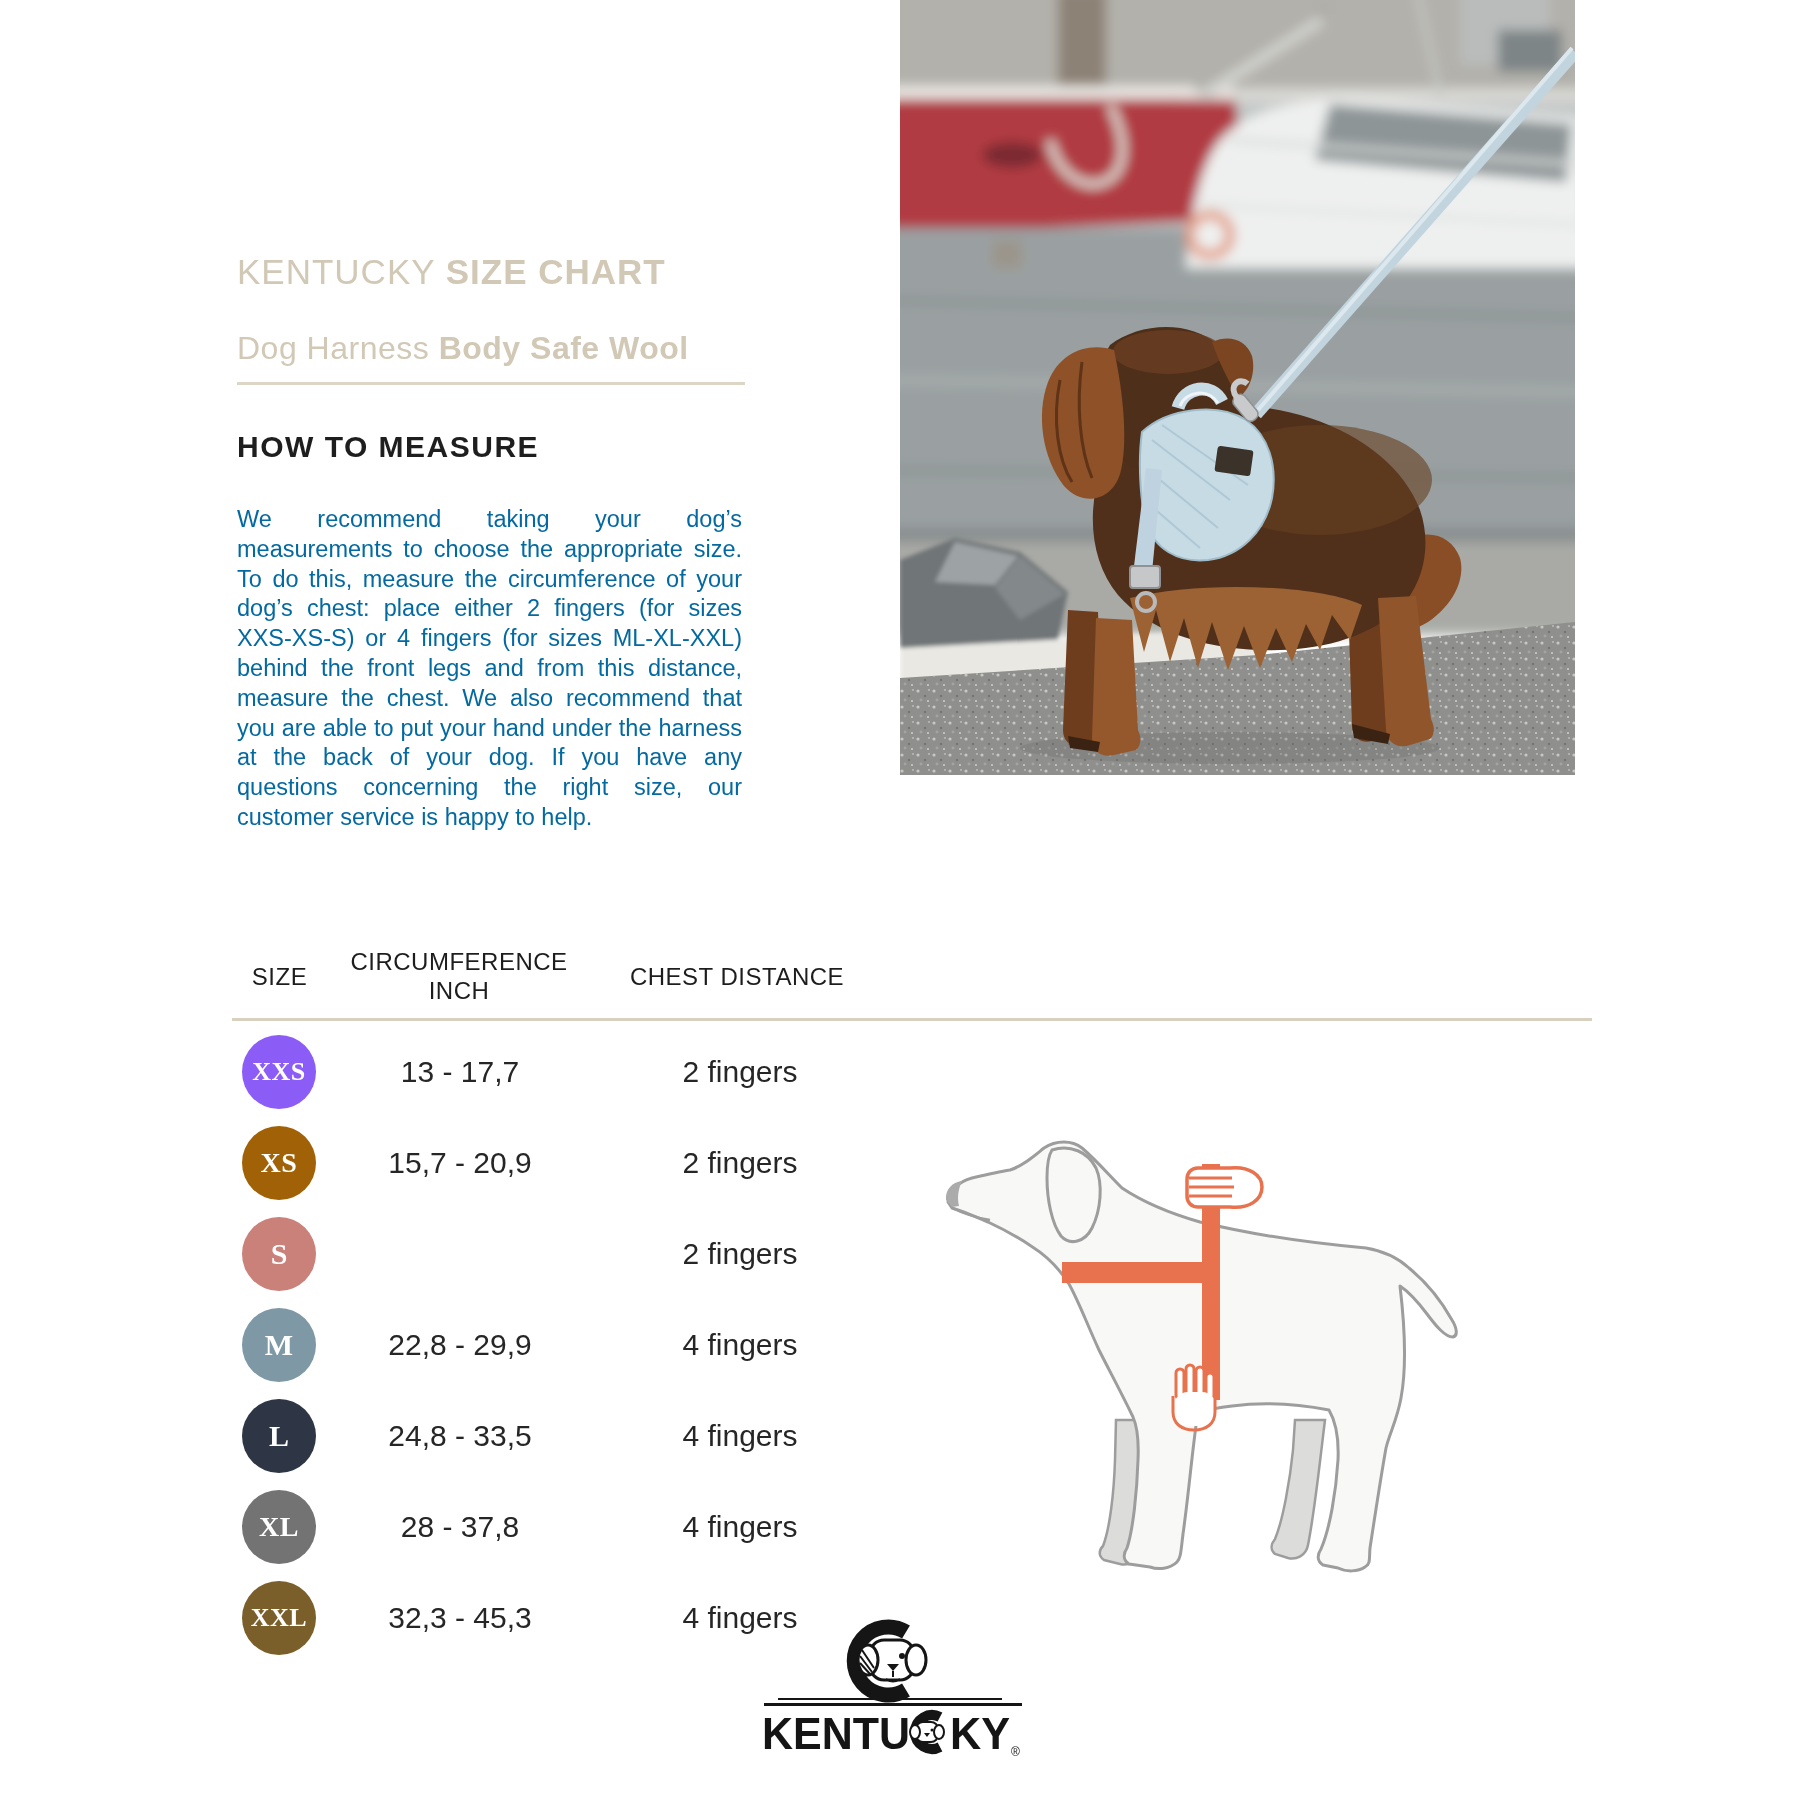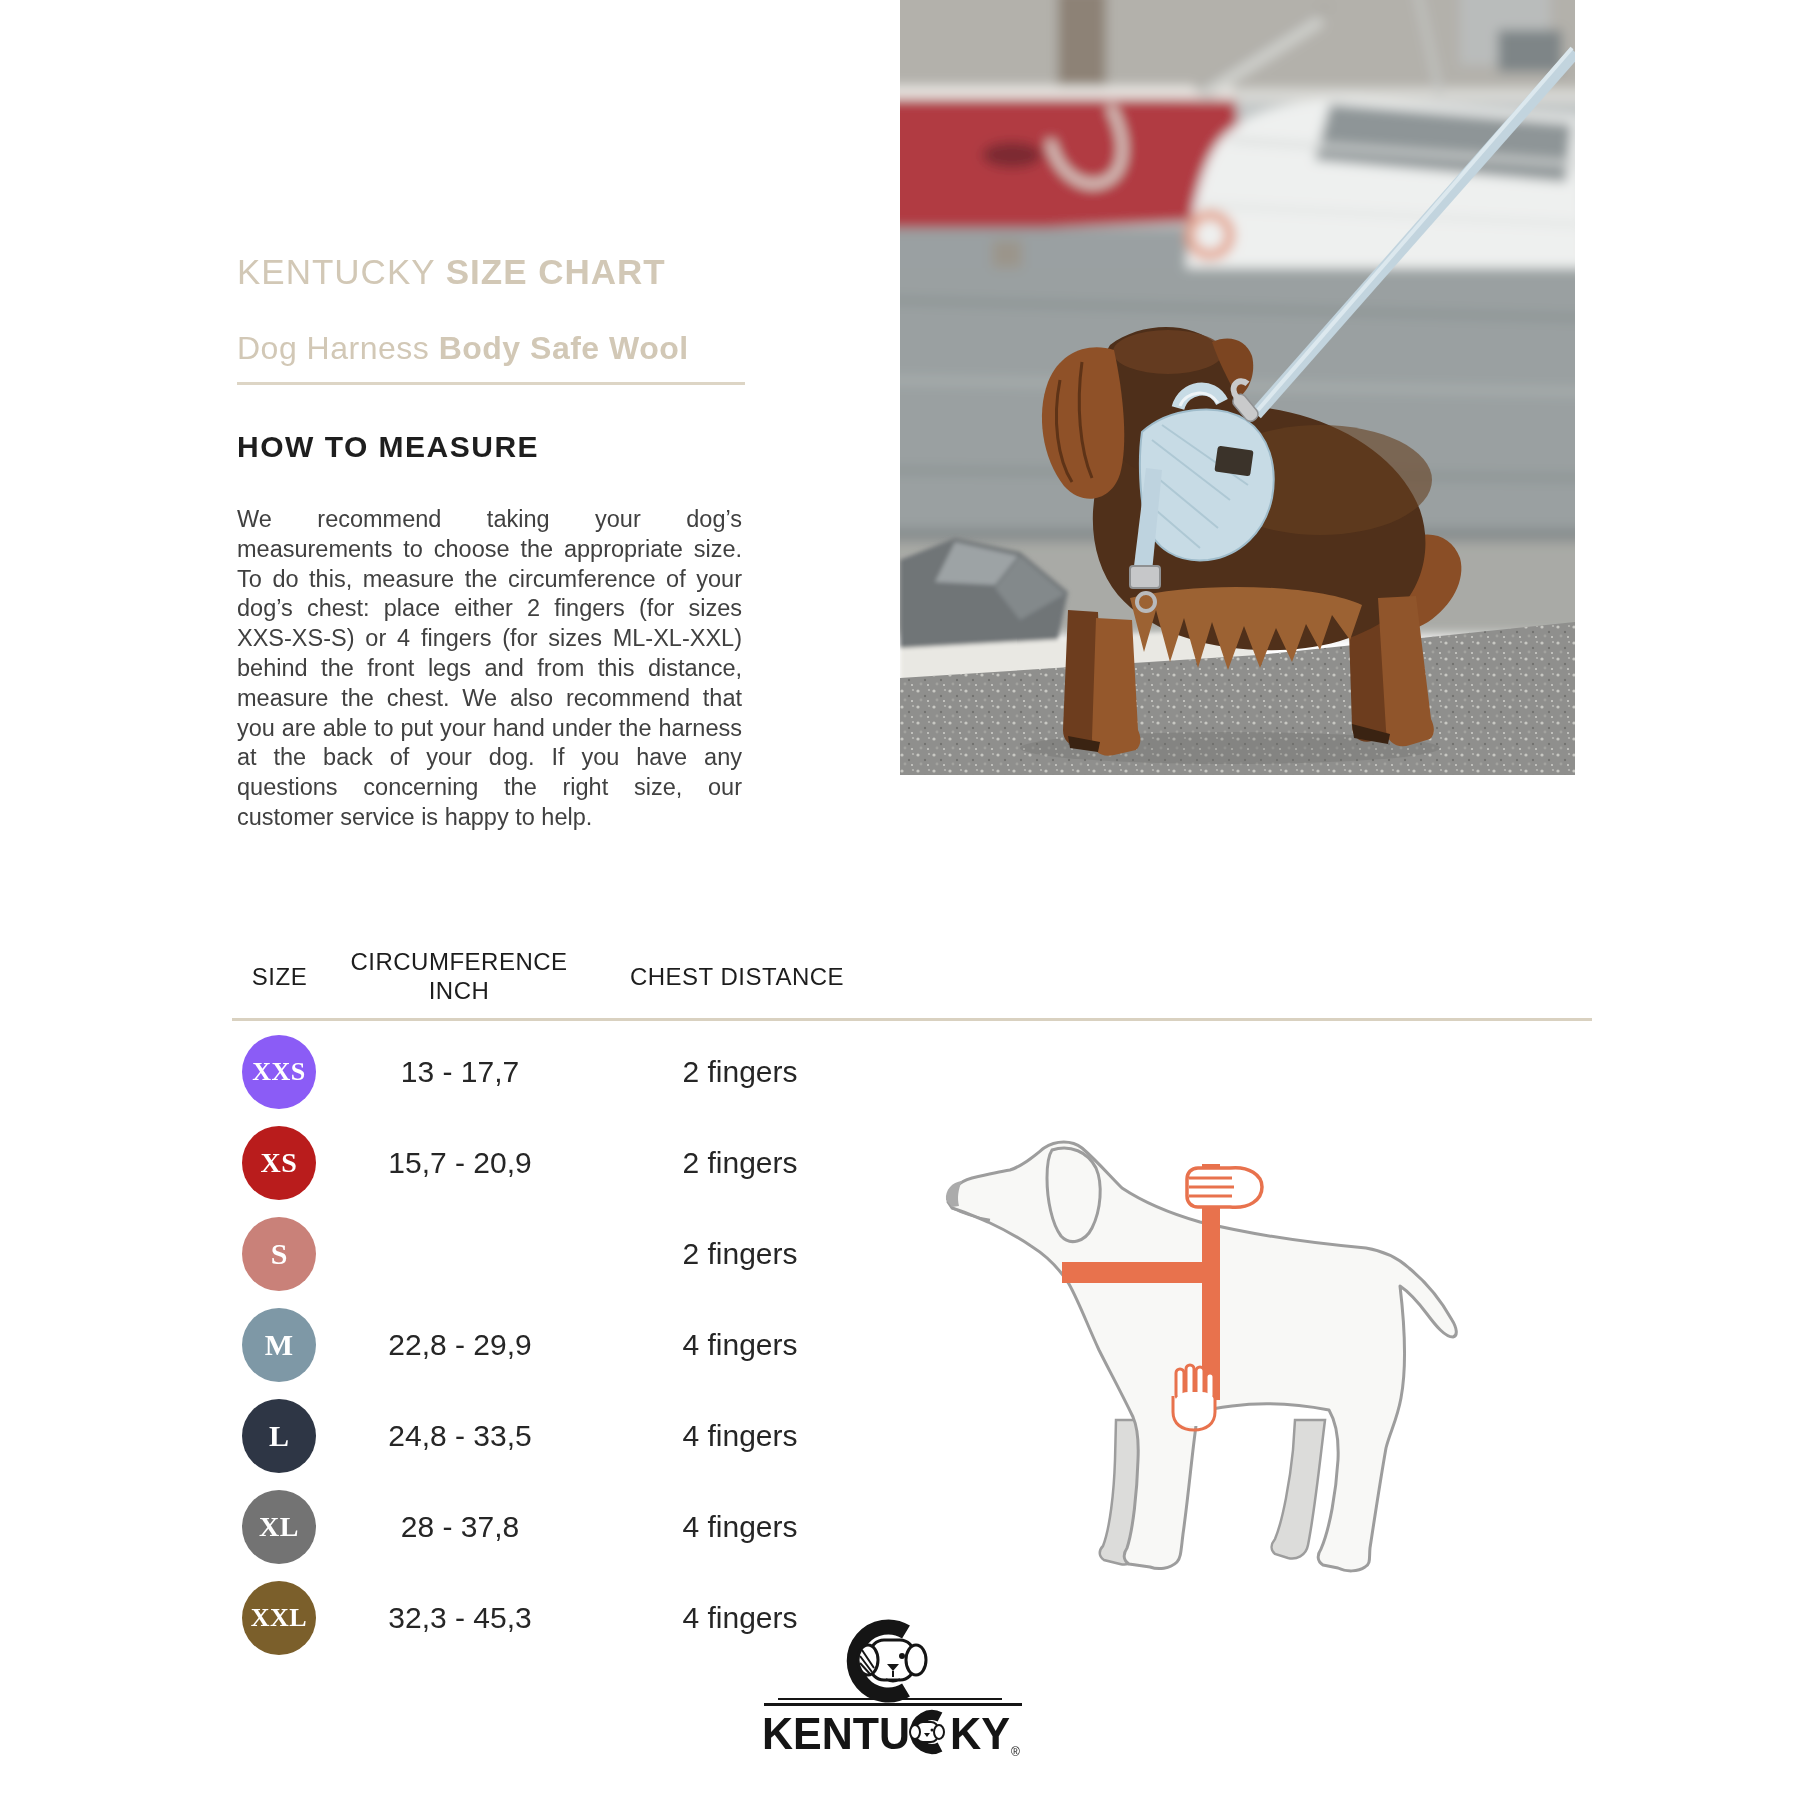--- a/index.html
+++ b/index.html
@@ -9,21 +9,21 @@
   
   .doc-title{left:237px;top:252px;font-size:35px;letter-spacing:1px;color:#d2c8b6;}
   .doc-title .light{font-weight:400;}
   .doc-title .bold{font-weight:700;}
   .doc-subtitle{left:237px;top:330px;font-size:32px;letter-spacing:.5px;color:#d2c8b6;}
   .doc-subtitle .light{font-weight:400;}
   .doc-subtitle .bold{font-weight:700;}
   .title-rule{left:237px;top:382px;width:508px;height:3px;background:#ddd5c5;}
   .section-heading{left:237px;top:430px;font-size:30px;letter-spacing:1.5px;color:#1e1e1e;font-weight:700;}
   .measure-paragraph{left:237px;top:505px;width:505px;font-size:23.5px;line-height:29.8px;
-        text-align:justify;color:#404040;}
+        text-align:justify;color:#0369a1;}
   
   .photo{left:900px;top:0px;width:675px;height:775px;}
   .diagram{left:820px;top:1120px;width:660px;height:470px;}
   .logo{left:758px;top:1616px;width:272px;height:150px;}
   
   .hdr{font-size:24px;letter-spacing:.5px;color:#1d1d1d;text-align:center;line-height:29px;}
   .hdr-size{left:232px;top:962px;width:95px;}
   .hdr-circ{left:329px;top:947px;width:260px;}
   .hdr-chest{left:587px;top:962px;width:300px;}
   .header-rule{left:232px;top:1018px;width:1360px;height:3px;background:#d9d1c0;}
@@ -151,21 +151,21 @@
   </div>
   <div class="abs hdr hdr-chest">CHEST DISTANCE</div>
   <div class="abs header-rule"></div>
 
   <div class="abs size-row" style="top:1035px">
     <span class="badge s3" style="background-color: #8b5cf6;">XXS</span>
     <div class="cell-circ">13 - 17,7</div>
     <div class="cell-chest">2 fingers</div>
   </div>
   <div class="abs size-row" style="top:1126px">
-    <span class="badge s2" style="background-color: #b91c1c;">XS</span>
+    <span class="badge s2" style="background-color: #a16207;">XS</span>
     <div class="cell-circ">15,7 - 20,9</div>
     <div class="cell-chest">2 fingers</div>
   </div>
   <div class="abs size-row" style="top:1217px">
     <span class="badge s1" style="background-color: rgb(201, 129, 121);">S</span>
     <div class="cell-chest">2 fingers</div>
   </div>
   <div class="abs size-row" style="top:1308px">
     <span class="badge s1" style="background-color: rgb(126, 152, 166);">M</span>
     <div class="cell-circ">22,8 - 29,9</div>

